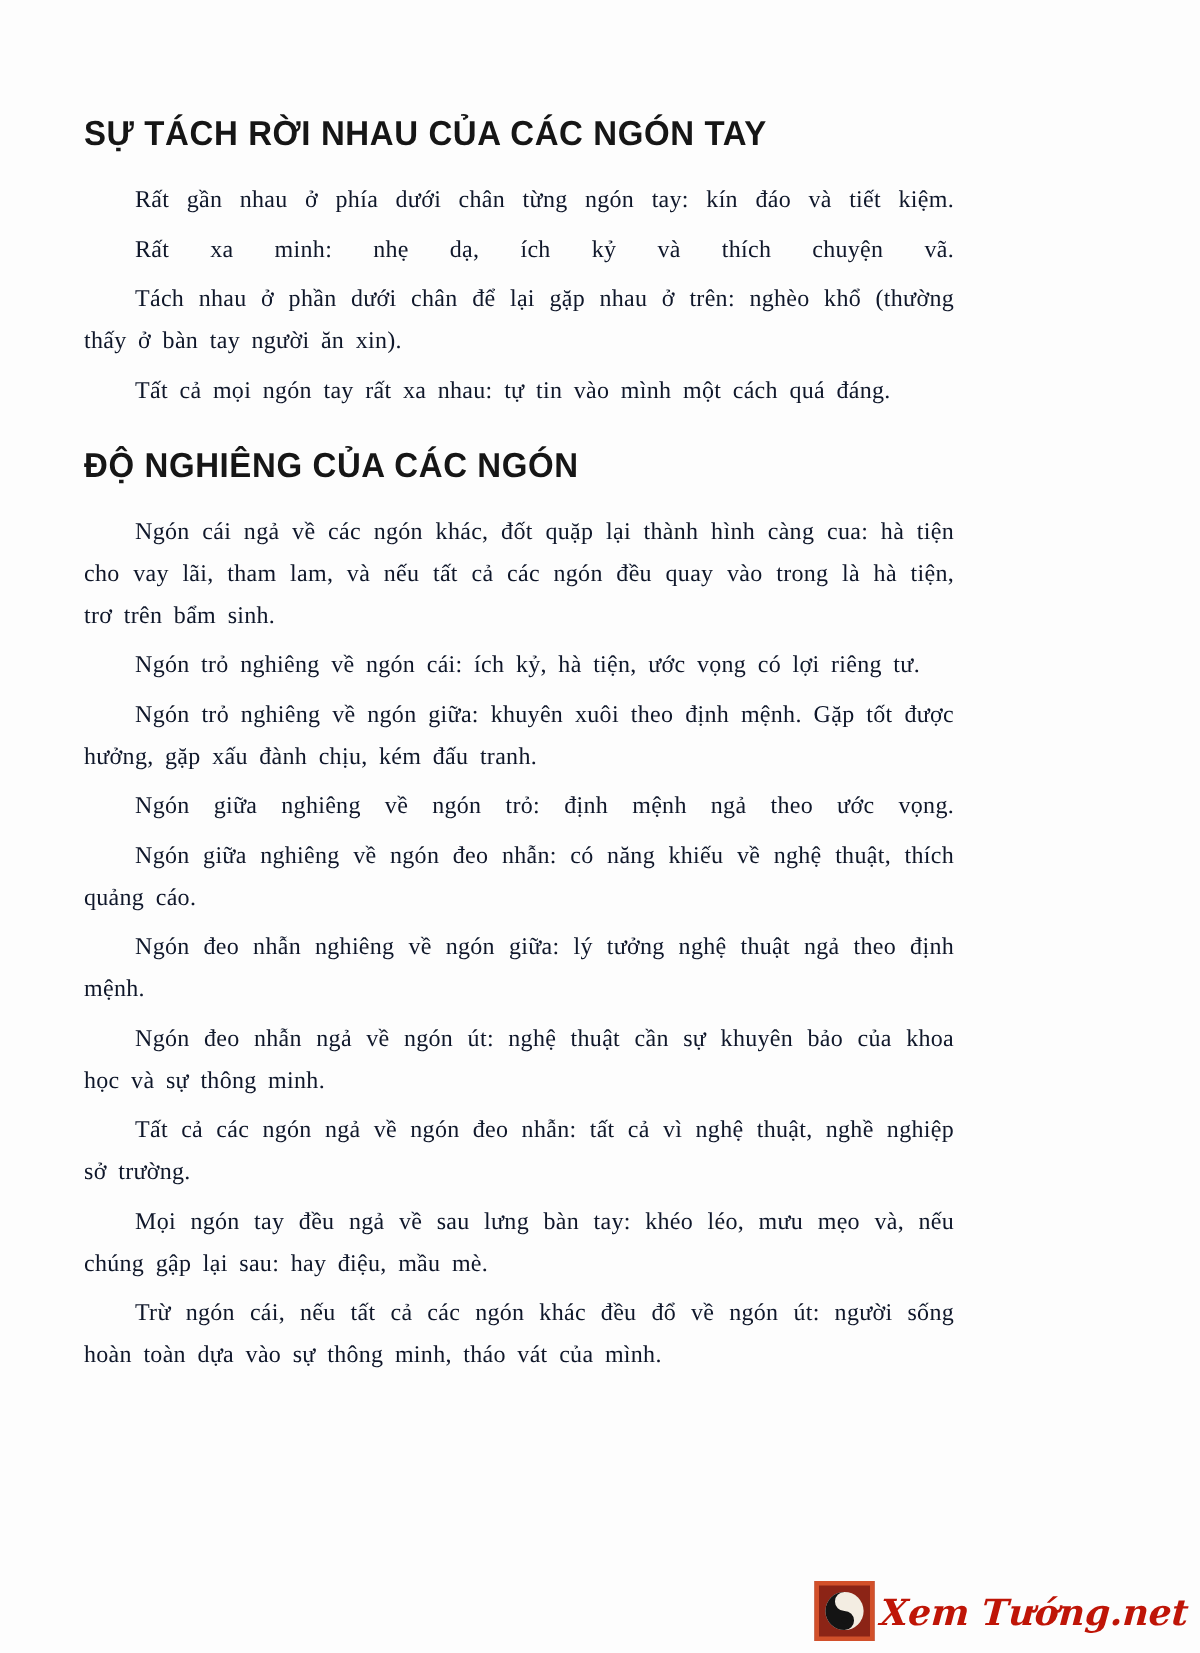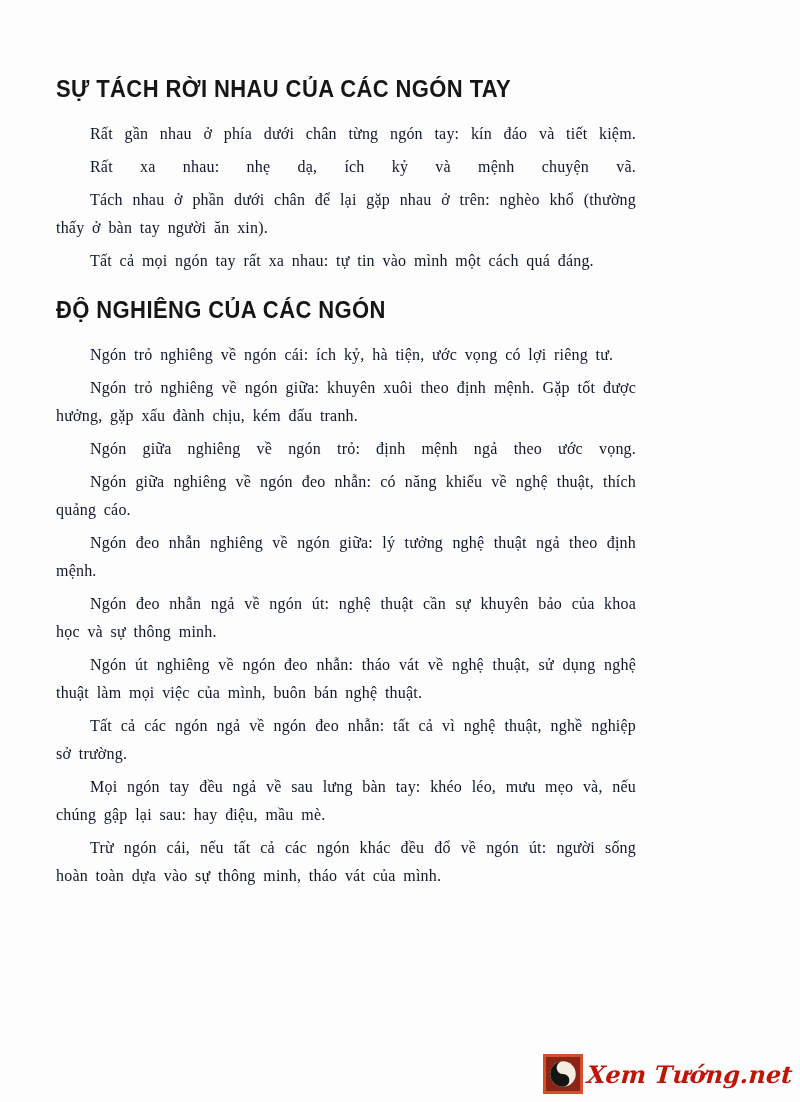--- a/index.html
+++ b/index.html
@@ -75,33 +75,33 @@
   }
 </style>
 </head>
 <body>
 
 <div class="page">
 
   <h2 class="section-heading">SỰ TÁCH RỜI NHAU CỦA CÁC NGÓN TAY</h2>
 
   <p class="body-par fill">Rất gần nhau ở phía dưới chân từng ngón tay: kín đáo và tiết kiệm.</p>
-  <p class="body-par fill">Rất xa nhau: nhẹ dạ, ích kỷ và mệnh chuyện vã.</p>
+  <p class="body-par fill">Rất xa minh: nhẹ dạ, ích kỷ và thích chuyện vã.</p>
   <p class="body-par">Tách nhau ở phần dưới chân để lại gặp nhau ở trên: nghèo khổ (thường thấy ở bàn tay người ăn xin).</p>
   <p class="body-par">Tất cả mọi ngón tay rất xa nhau: tự tin vào mình một cách quá đáng.</p>
 
   <h2 class="section-heading second">ĐỘ NGHIÊNG CỦA CÁC NGÓN</h2>
 
+  <p class="body-par">Ngón cái ngả về các ngón khác, đốt quặp lại thành hình càng cua: hà tiện cho vay lãi, tham lam, và nếu tất cả các ngón đều quay vào trong là hà tiện, trơ trên bẩm sinh.</p>
   <p class="body-par">Ngón trỏ nghiêng về ngón cái: ích kỷ, hà tiện, ước vọng có lợi riêng tư.</p>
   <p class="body-par">Ngón trỏ nghiêng về ngón giữa: khuyên xuôi theo định mệnh. Gặp tốt được hưởng, gặp xấu đành chịu, kém đấu tranh.</p>
   <p class="body-par fill">Ngón giữa nghiêng về ngón trỏ: định mệnh ngả theo ước vọng.</p>
   <p class="body-par">Ngón giữa nghiêng về ngón đeo nhẫn: có năng khiếu về nghệ thuật, thích quảng cáo.</p>
   <p class="body-par">Ngón đeo nhẫn nghiêng về ngón giữa: lý tưởng nghệ thuật ngả theo định mệnh.</p>
   <p class="body-par">Ngón đeo nhẫn ngả về ngón út: nghệ thuật cần sự khuyên bảo của khoa học và sự thông minh.</p>
-  <p class="body-par">Ngón út nghiêng về ngón đeo nhẫn: tháo vát về nghệ thuật, sử dụng nghệ thuật làm mọi việc của mình, buôn bán nghệ thuật.</p>
   <p class="body-par">Tất cả các ngón ngả về ngón đeo nhẫn: tất cả vì nghệ thuật, nghề nghiệp sở trường.</p>
   <p class="body-par">Mọi ngón tay đều ngả về sau lưng bàn tay: khéo léo, mưu mẹo và, nếu chúng gập lại sau: hay điệu, mầu mè.</p>
   <p class="body-par">Trừ ngón cái, nếu tất cả các ngón khác đều đổ về ngón út: người sống hoàn toàn dựa vào sự thông minh, tháo vát của mình.</p>
 
 </div>
 
 <div class="watermark">
   <span class="wm-icon-box">
     <svg viewBox="0 0 100 100" width="26" height="26" aria-hidden="true">
       <circle cx="50" cy="50" r="49" fill="#f3ede2"></circle>

